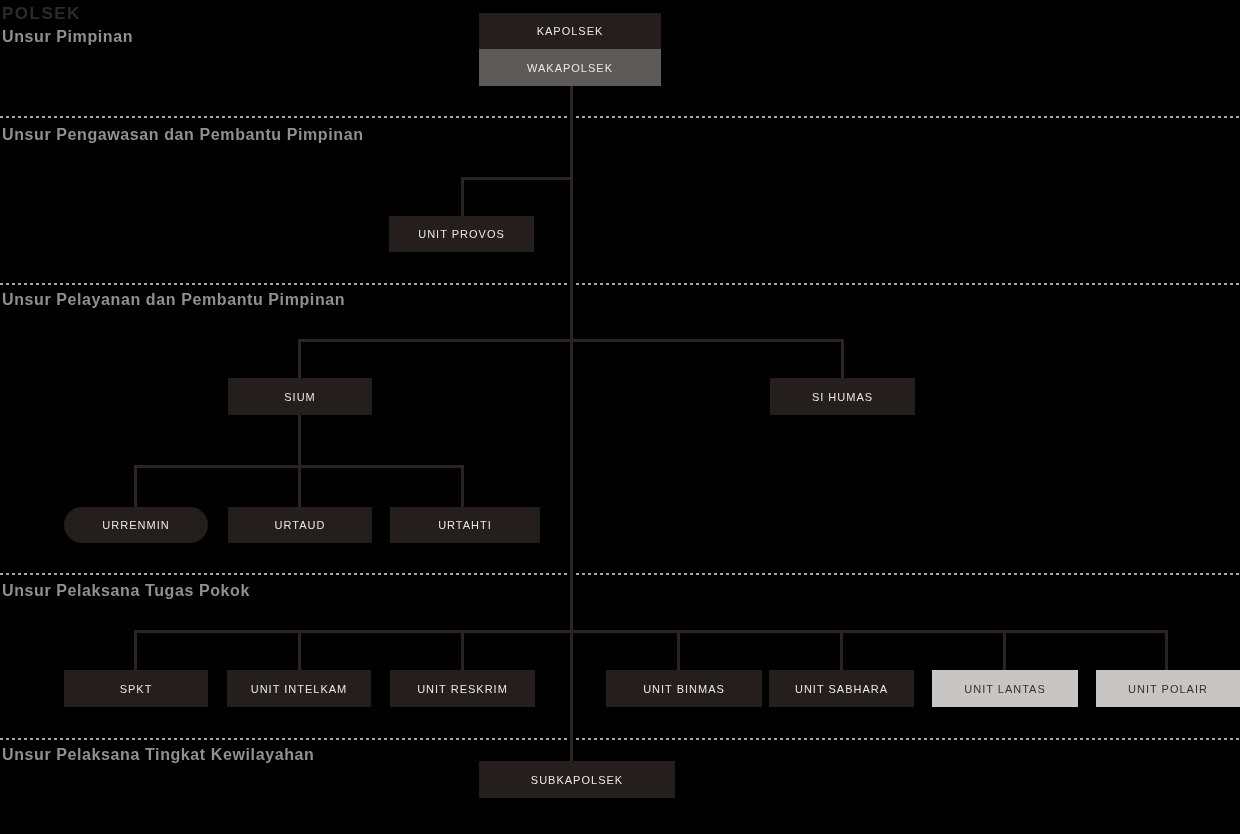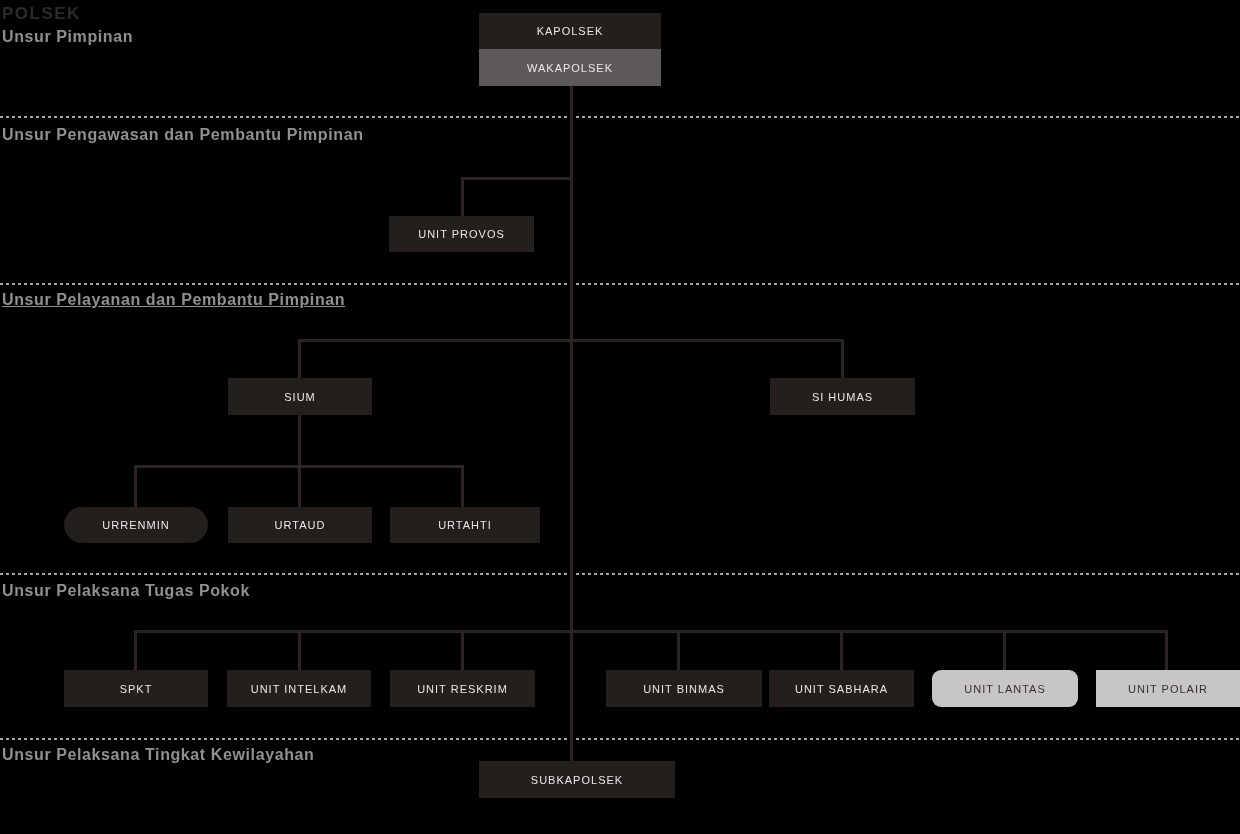--- a/index.html
+++ b/index.html
@@ -54,21 +54,21 @@
   .cmd-stack .node { position: relative; width: 182px; }
 </style>
 </head>
 <body>
 
 <div class="canvas">
 
   <div class="chart-title" style="left:2px; top:4px;">POLSEK</div>
   <div class="section-label" style="left:2px; top:28px;">Unsur Pimpinan</div>
   <div class="section-label" style="left:2px; top:126px;">Unsur Pengawasan dan Pembantu Pimpinan</div>
-  <div class="section-label" style="left:2px; top:291px;text-decoration:underline;">Unsur Pelayanan dan Pembantu Pimpinan</div>
+  <div class="section-label" style="left:2px; top:291px;">Unsur Pelayanan dan Pembantu Pimpinan</div>
   <div class="section-label" style="left:2px; top:582px;">Unsur Pelaksana Tugas Pokok</div>
   <div class="section-label" style="left:2px; top:746px;">Unsur Pelaksana Tingkat Kewilayahan</div>
 
   <div class="dashed-divider" style="top:116px;"></div>
   <div class="dashed-divider" style="top:283px;"></div>
   <div class="dashed-divider" style="top:573px;"></div>
   <div class="dashed-divider" style="top:738px;"></div>
 
   <div class="line" style="left:570px; top:86px; width:3px; height:711px;"></div>
 
@@ -106,18 +106,18 @@
 
   <div class="node dark" style="left:64px; top:507px; width:144px; height:36px;border-radius:18px;">URRENMIN</div>
   <div class="node dark" style="left:228px; top:507px; width:144px; height:36px;">URTAUD</div>
   <div class="node dark" style="left:390px; top:507px; width:150px; height:36px;">URTAHTI</div>
 
   <div class="node dark" style="left:64px; top:670px; width:144px; height:37px;">SPKT</div>
   <div class="node dark" style="left:227px; top:670px; width:144px; height:37px;">UNIT INTELKAM</div>
   <div class="node dark" style="left:390px; top:670px; width:145px; height:37px;">UNIT RESKRIM</div>
   <div class="node dark" style="left:606px; top:670px; width:156px; height:37px;">UNIT BINMAS</div>
   <div class="node dark" style="left:769px; top:670px; width:145px; height:37px;">UNIT SABHARA</div>
-  <div class="node light" style="left:932px; top:670px; width:146px; height:37px;border-radius:9px;">UNIT LANTAS</div>
+  <div class="node light" style="left:932px; top:670px; width:146px; height:37px;">UNIT LANTAS</div>
   <div class="node light" style="left:1096px; top:670px; width:144px; height:37px;">UNIT POLAIR</div>
 
   <div class="node dark" style="left:479px; top:761px; width:196px; height:37px;">SUBKAPOLSEK</div>
 
 </div>
 
 </body></html>

